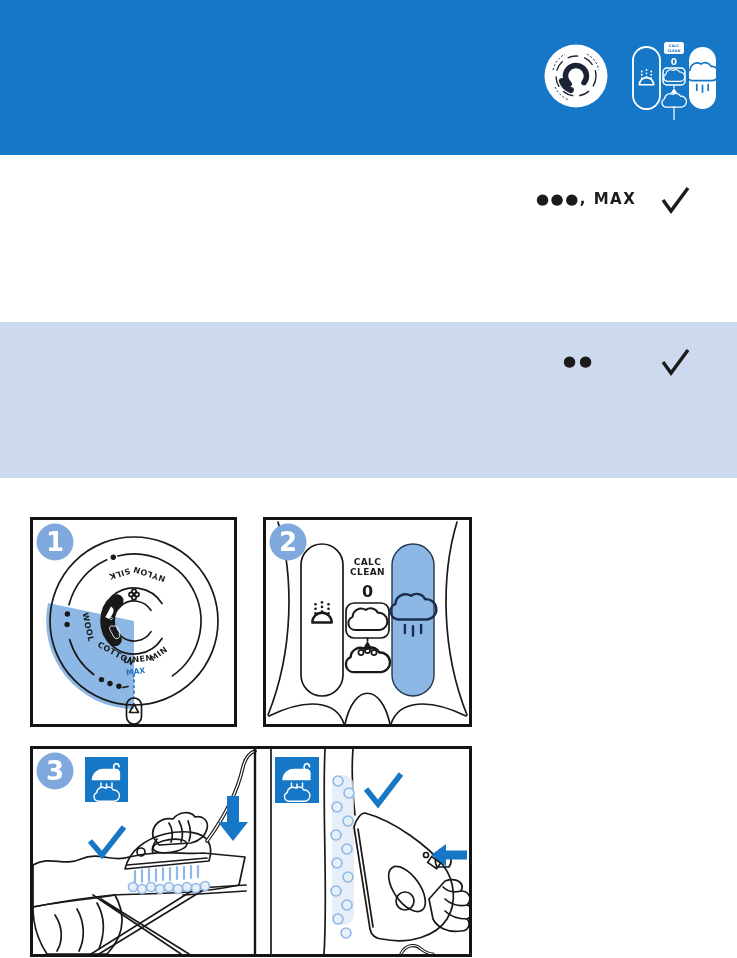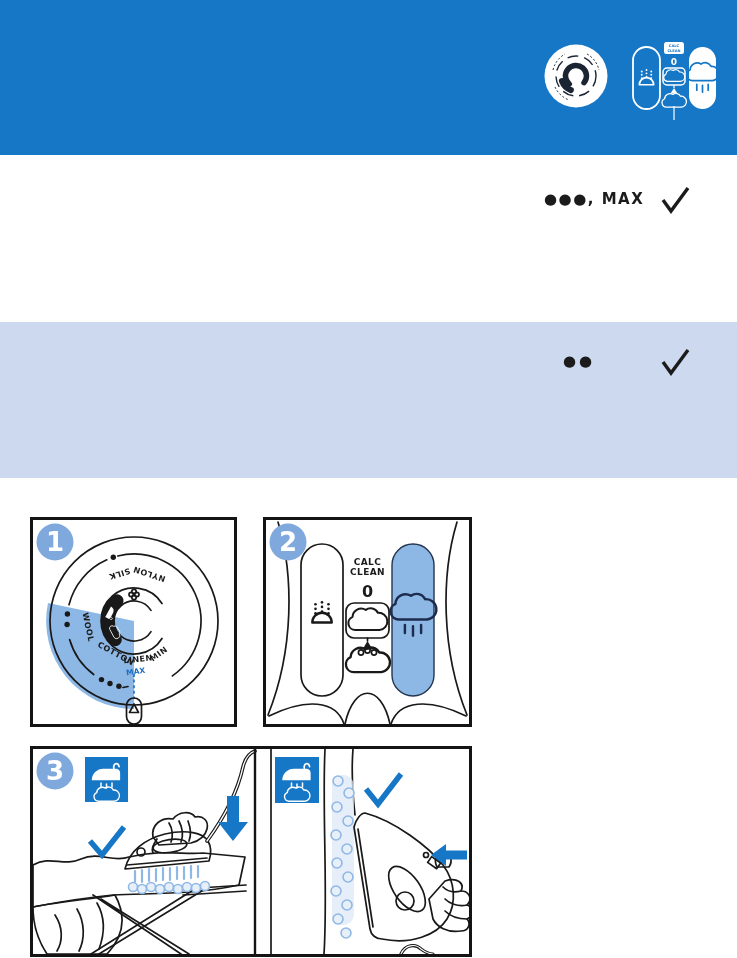--- a/index.html
+++ b/index.html
@@ -2,21 +2,21 @@
 <html><head>
 <meta charset="utf-8">
 <style>
   html,body{margin:0;padding:0;background:#fff;}
   .page{position:relative;width:737px;height:958px;background:#fff;overflow:hidden;
         font-family:"DejaVu Sans","Liberation Sans",sans-serif;}
   .band-top{position:absolute;left:0;top:0;width:737px;height:155px;background:#1677c6;}
   .band-mid{position:absolute;left:0;top:322px;width:737px;height:156px;background:#cdd9ee;}
   .hicon{position:absolute;}
   .spec-text{position:absolute;font-weight:bold;color:#1b1b1b;white-space:nowrap;}
-  .row1-text{left:536px;top:190px;font-size:15px;letter-spacing:1.5px;margin-left:8px;}
+  .row1-text{left:536px;top:190px;font-size:15px;letter-spacing:1.5px;}
   .row2-text{left:563px;top:352px;font-size:15px;letter-spacing:3px;}
   .check{position:absolute;width:34px;height:30px;}
   .check path{stroke:#1b1b1b;stroke-width:3.4;fill:none;stroke-linecap:butt;stroke-linejoin:miter;}
   .figbox{position:absolute;border:3px solid #141414;background:#fff;box-sizing:border-box;}
   .box1{left:30px;top:517px;width:207px;height:210px;}
   .box2{left:263px;top:517px;width:209px;height:210px;}
   .box3{left:30px;top:746px;width:442px;height:211px;}
   .figbox svg{display:block;width:100%;height:100%;}
   .ln{stroke:#191919;fill:none;stroke-width:1.7;stroke-linecap:round;stroke-linejoin:round;}
   .lnw{stroke:#fff;fill:none;stroke-linecap:round;stroke-linejoin:round;}

